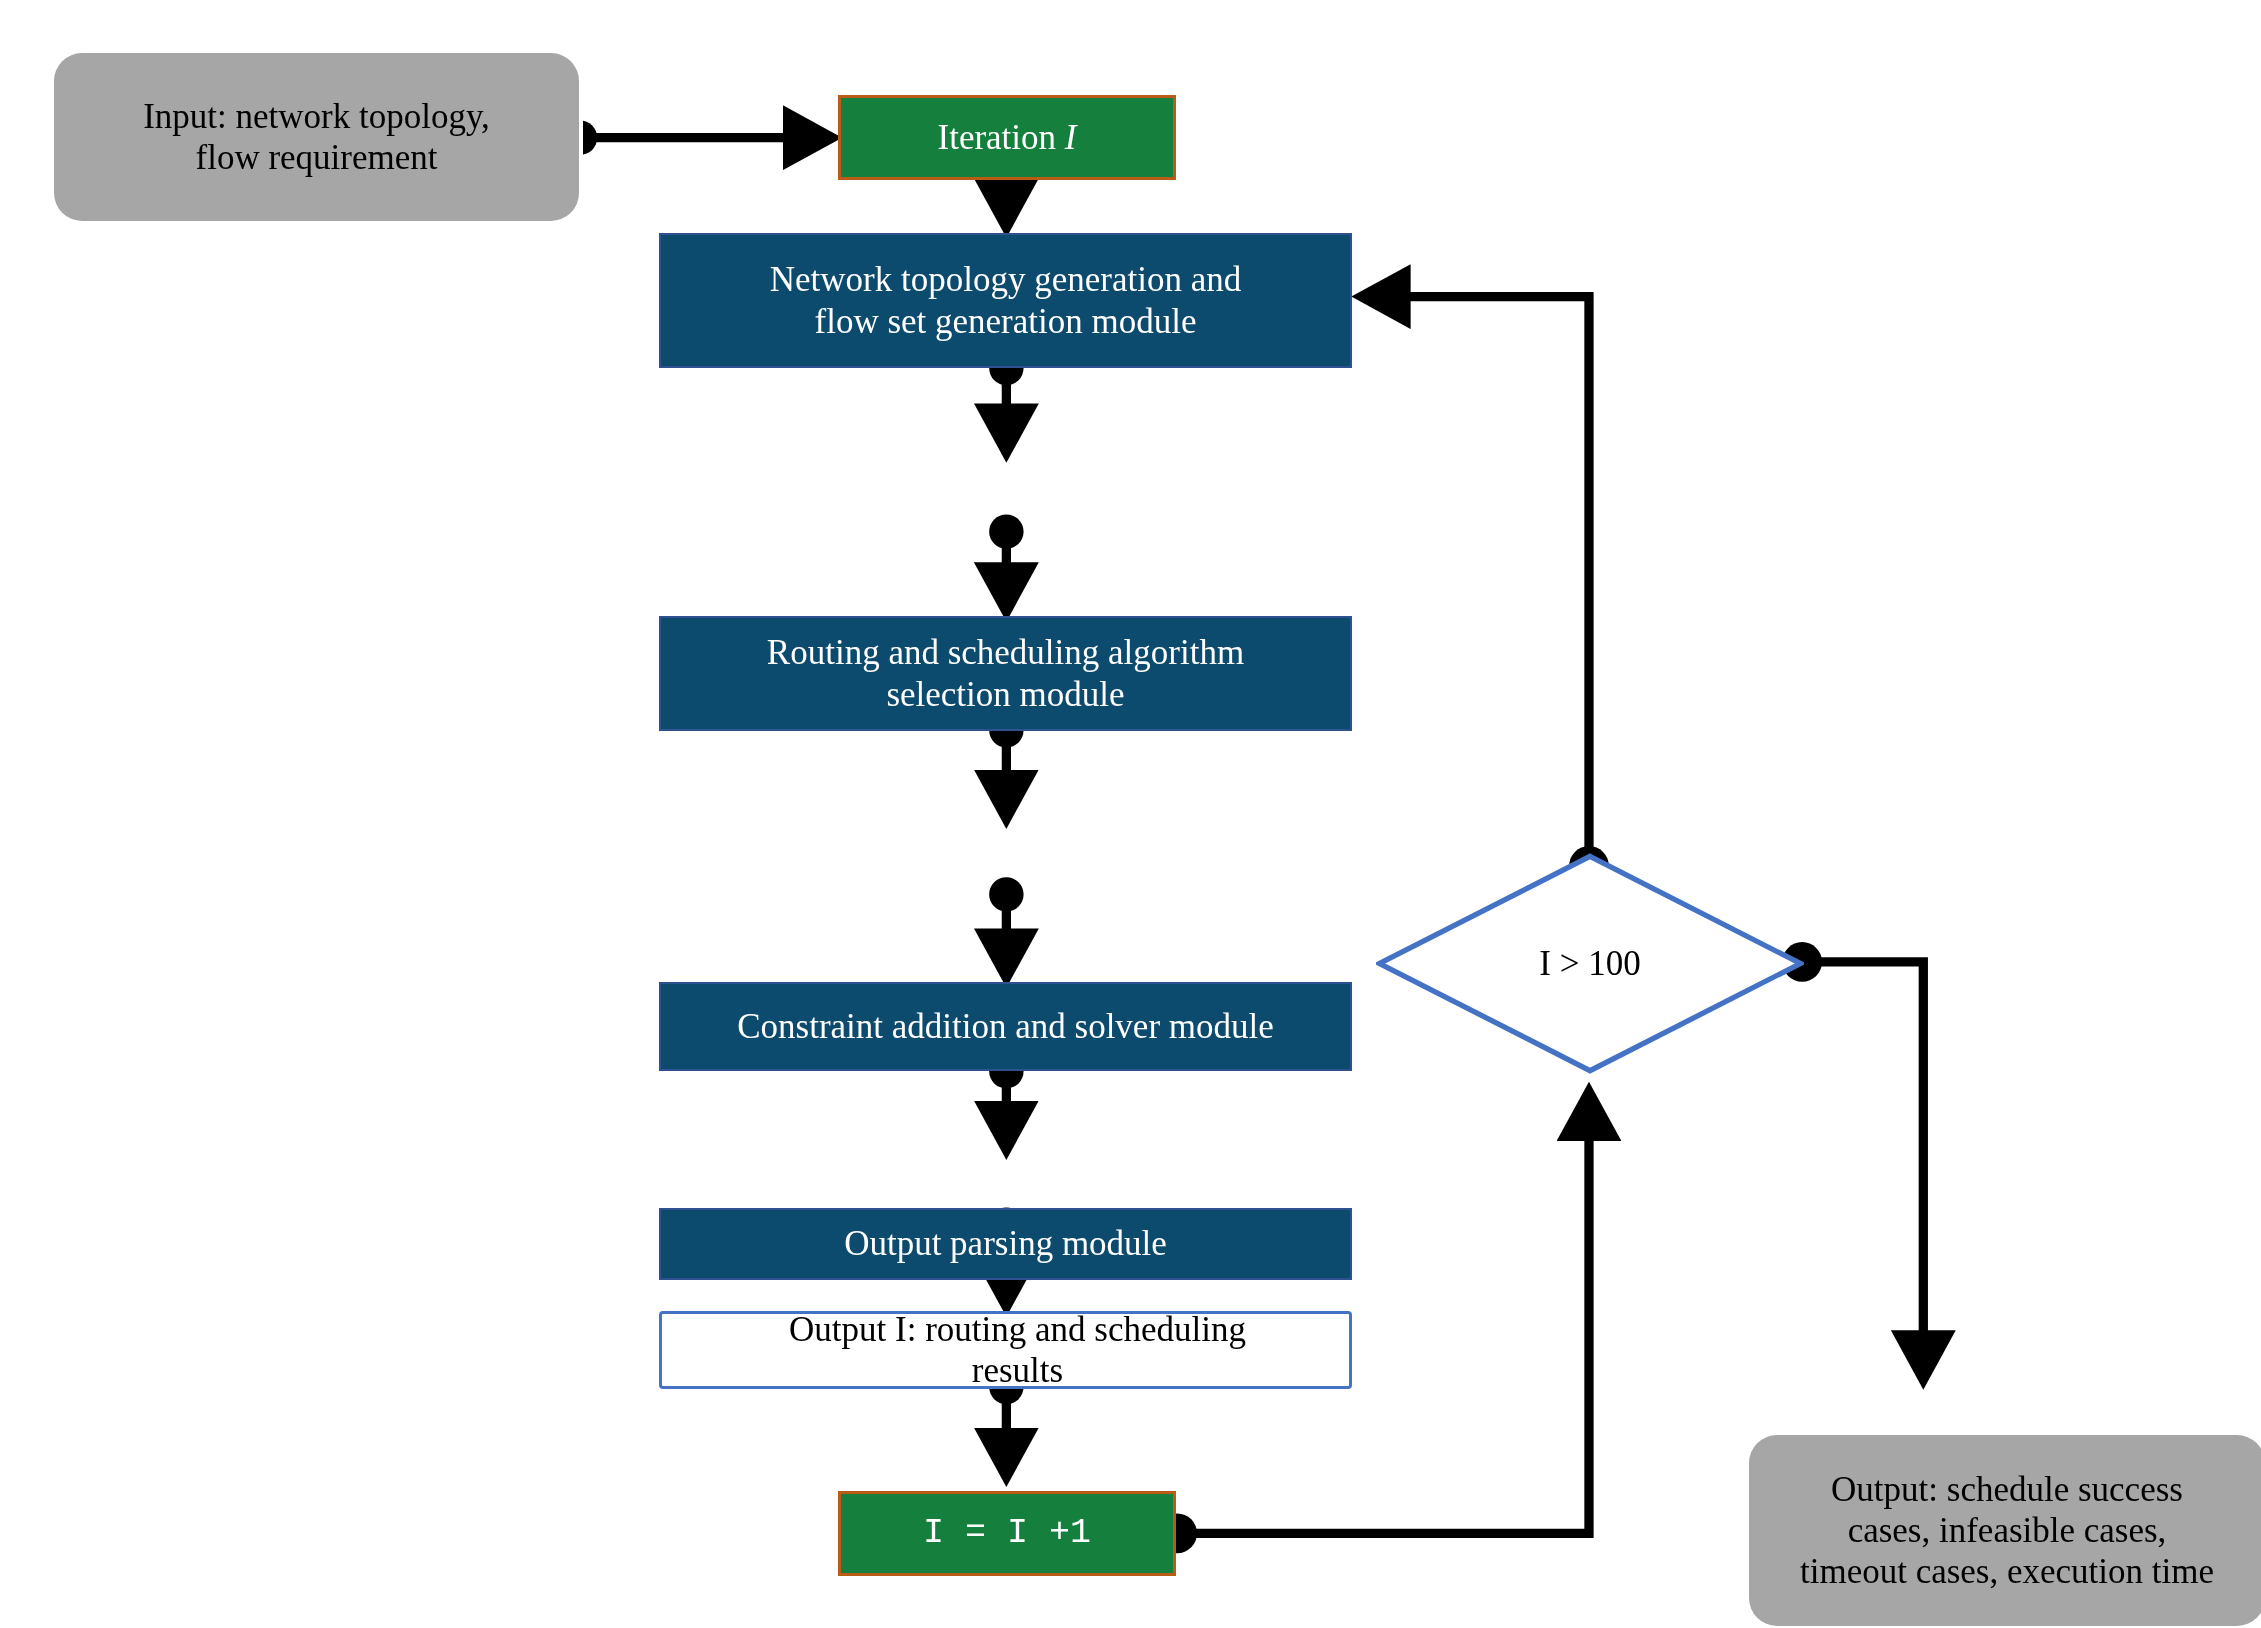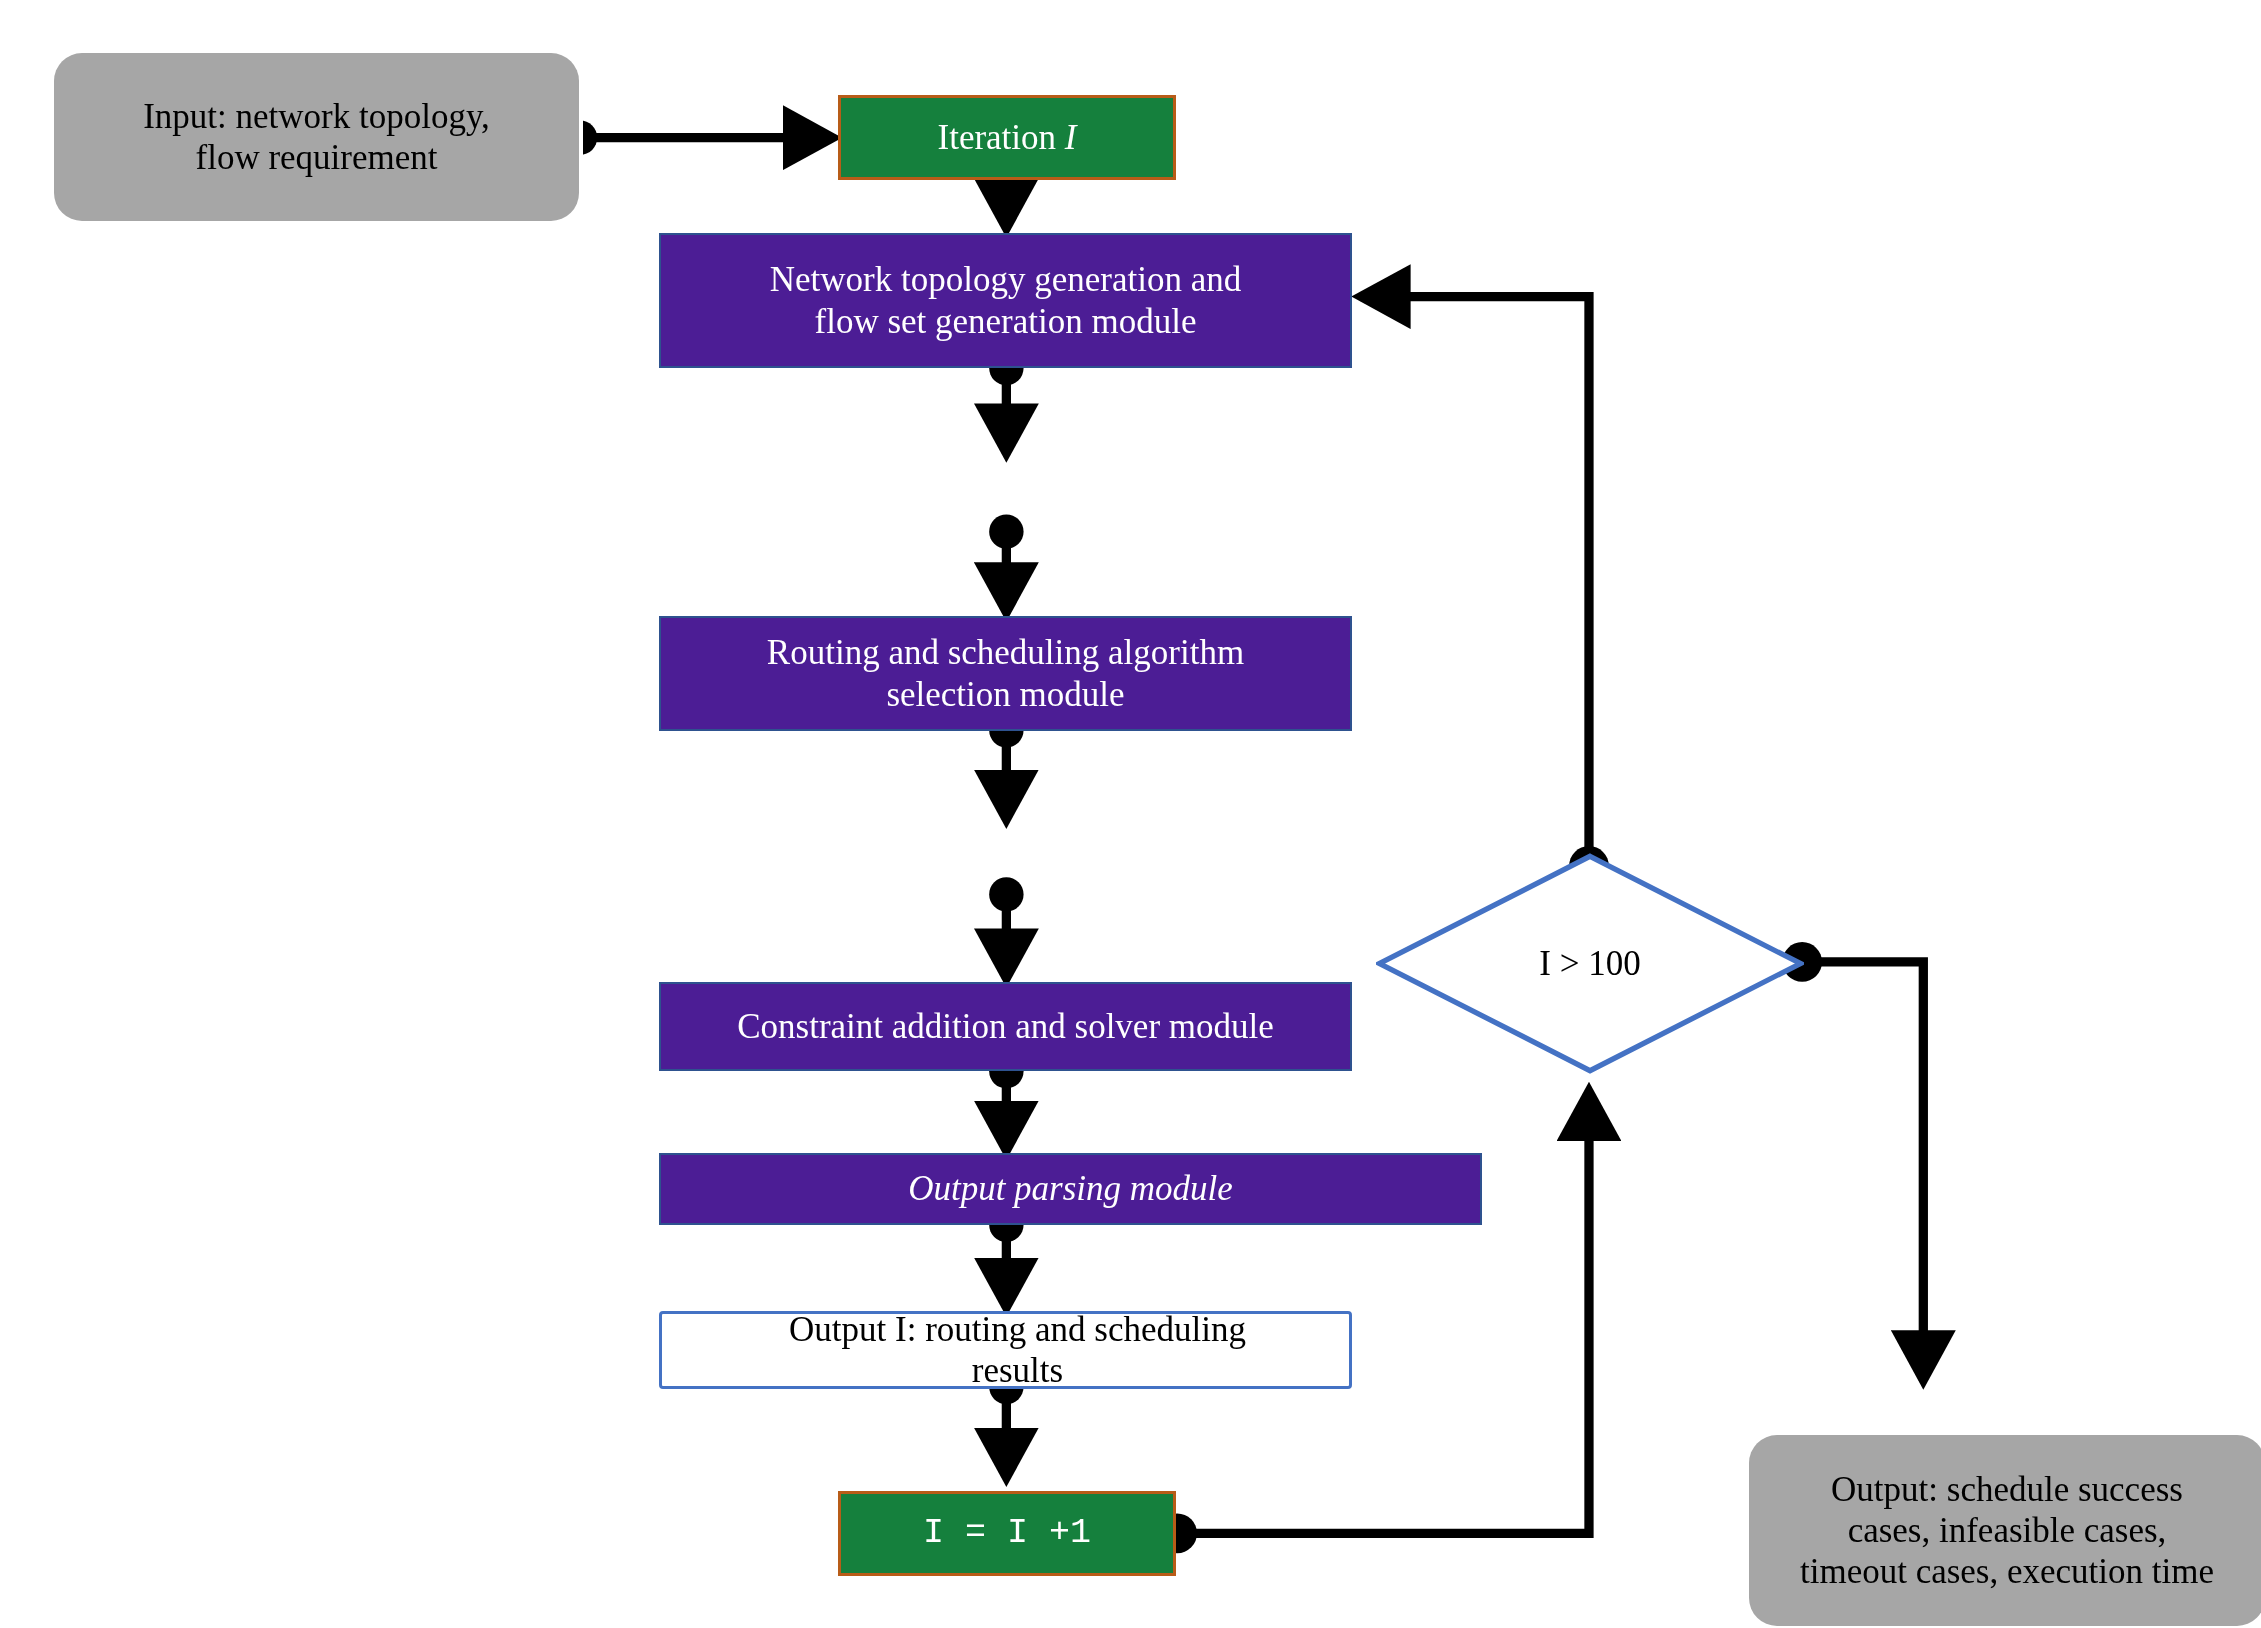--- a/index.html
+++ b/index.html
@@ -56,21 +56,21 @@
   
   .orange {
     background: #15803d;
     border: 3.3px solid #B85C18;
     color: #ffffff;
     font-size: 35px;
   }
 
   
   .blue {
-    background: #4c1d95;
+    background: #0c4a6e;
     border: 2.6px solid #2E528F;
     color: #ffffff;
     font-size: 35px;
   }
 
   
   .whiteround {
     background: #ffffff;
     border: 3.3px solid #4472C4;
     border-radius: 4px;
@@ -196,21 +196,21 @@
   <div class="node blue" style="left:659px; top:616px; width:693px; height:115px;">
     <span class="label">Routing and scheduling algorithm
 selection module</span>
   </div>
 
 
   <div class="node blue" style="left:659px; top:982px; width:693px; height:89px;">
     <span class="label">Constraint addition and solver module</span>
   </div>
 
-  <div class="node blue" style="left:659px; top:1153px; width:823px; height:72px;font-style:italic;">
+  <div class="node blue" style="left:659px; top:1208px; width:693px; height:72px;">
     <span class="label">Output parsing module</span>
   </div>
 
   <div class="node whiteround" style="left:659px; top:1311px; width:693px; height:78px;">
     <span class="label">Output I: routing and scheduling
 results</span>
   </div>
 
   <div class="node orange" style="left:838px; top:1491px; width:338px; height:85px;font-family:Liberation Mono, monospace;">
     <span class="label">I = I +1</span>

